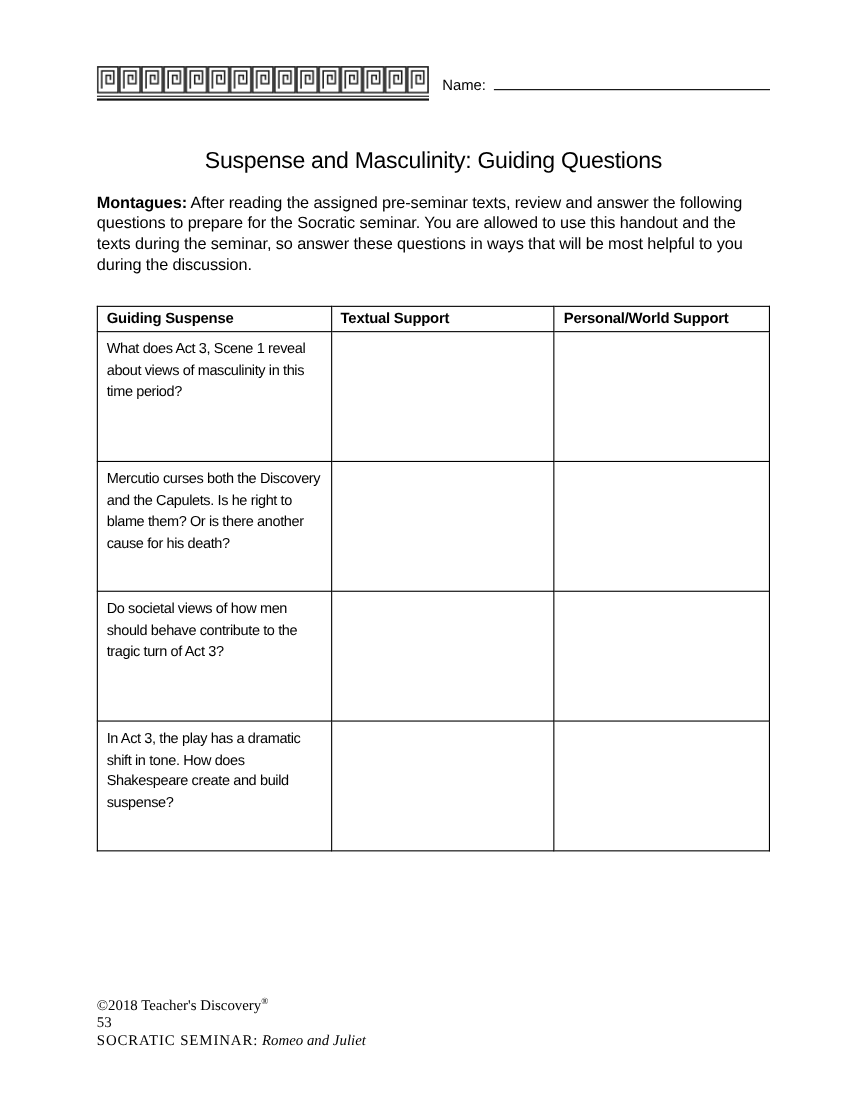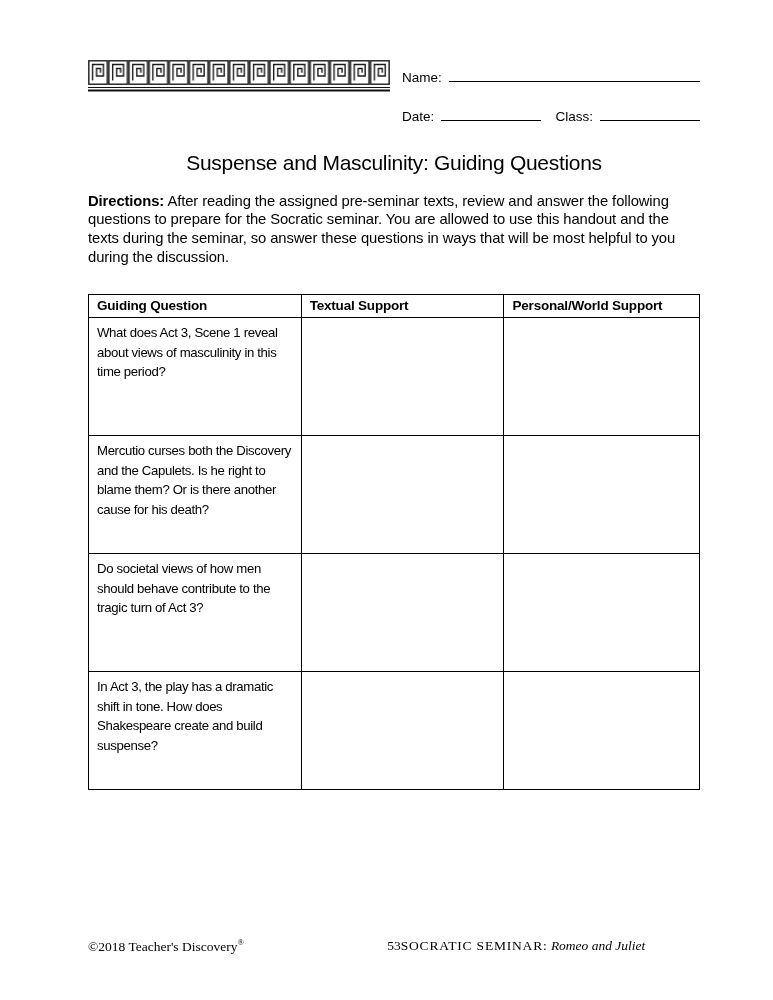--- a/index.html
+++ b/index.html
@@ -91,20 +91,21 @@
   
   .foot {
     position: absolute;
     left: 88px;
     right: 73px;
     bottom: 46px;
     display: flex;
     align-items: baseline;
     font-family: "Liberation Serif", serif;
     font-size: 13.5px;
+    flex-direction: column;
   }
   .foot-left  { flex: 1; text-align: left; }
   .foot-center{ flex: 0 0 auto; text-align: center; }
   .foot-right { flex: 1; text-align: left; }
   .foot sup { font-size: 8.5px; }
   .series-label { letter-spacing: 0.8px; }
   .foot-right em { font-style: italic; }
 </style>
 </head>
 <body>
@@ -124,42 +125,36 @@
         <rect x="0" y="27" width="302" height="1" fill="#111"></rect>
         <rect x="0" y="29.5" width="302" height="2" fill="#111"></rect>
       </svg>
     </div>
 
     <div class="fields">
       <div class="field-row first">
         <span class="field-label">Name:</span>
         <span class="field-line"></span>
       </div>
-      <div class="field-row">
-        <span class="field-label">Date:</span>
-        <span class="field-line"></span>
-        <span class="field-label class-label">Class:</span>
-        <span class="field-line"></span>
-      </div>
     </div>
   </header>
 
   <h1 class="title">Suspense and Masculinity: Guiding Questions</h1>
 
-  <p class="directions"><strong>Directions:</strong><span> After reading the assigned pre-seminar texts, review and answer the following questions to prepare for the Socratic seminar. You are allowed to use this handout and the texts during the seminar, so answer these questions in ways that will be most helpful to you during the discussion.</span></p>
+  <p class="directions"><strong>Montagues:</strong><span> After reading the assigned pre-seminar texts, review and answer the following questions to prepare for the Socratic seminar. You are allowed to use this handout and the texts during the seminar, so answer these questions in ways that will be most helpful to you during the discussion.</span></p>
 
   <table class="gq-table">
     <colgroup>
       <col style="width:34.8%">
       <col style="width:33.2%">
       <col style="width:32%">
     </colgroup>
     <thead>
       <tr>
-        <th>Guiding Question</th>
+        <th>Guiding Suspense</th>
         <th>Textual Support</th>
         <th>Personal/World Support</th>
       </tr>
     </thead>
     <tbody>
       <tr>
         <td>What does Act 3, Scene 1 reveal about views of masculinity in this time period?</td>
         <td></td>
         <td></td>
       </tr>

